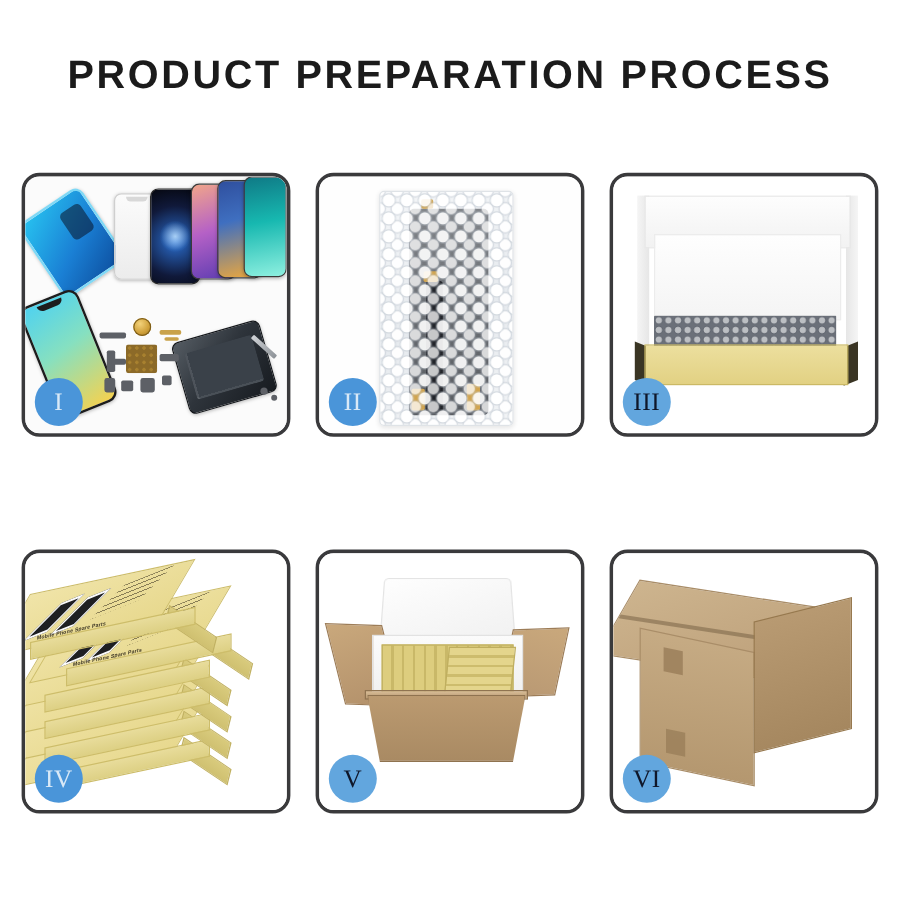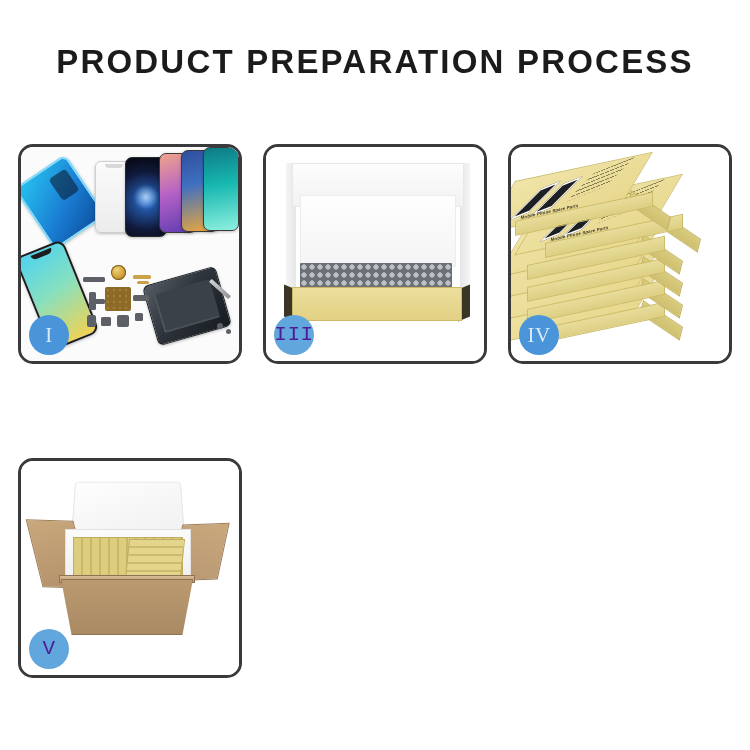--- a/index.html
+++ b/index.html
@@ -84,21 +84,21 @@
     border-radius: 50%;
     background: #4a95d9;
     color: #d9e9f7;
     font-family: "Liberation Serif", serif;
     font-size: 21px;
     line-height: 40px;
     text-align: center;
     letter-spacing: 0.5px;
     z-index: 40;
   }
-  .badge.light { background: #62a6de; color: #4c1d95; font-family: Liberation Mono, monospace; }
+  .badge.light { background: #62a6de; color: #0f172a; }
 
   
   .p1-bg { position: absolute; inset: 0; background: #fbfbfb; }
 
   .phone {
     position: absolute;
     border-radius: 8px;
     overflow: hidden;
     box-shadow: 0 1px 3px rgba(0,0,0,.25);
   }
@@ -439,20 +439,34 @@
         <div class="part" style="left:96px;top:168px;width:12px;height:12px;border-radius:2px;"></div>
         <div class="part" style="left:114px;top:166px;width:8px;height:8px;"></div>
         <div class="part tool" style="left:186px;top:140px;width:26px;height:4px;"></div>
         <div class="part" style="left:196px;top:176px;width:6px;height:6px;border-radius:50%;"></div>
         <div class="part" style="left:205px;top:182px;width:5px;height:5px;border-radius:50%;"></div>
 
         <div class="badge">I</div>
       </div>
     </div>
 
+    <div class="panel">
+      <div class="panel-stage p2-bg">
+        <div class="bubble-pack">
+          <div class="flex-strip"></div>
+          <div class="flex-cable"></div>
+          <div class="gold-tab" style="left:34px;top:6px;width:10px;height:8px;"></div>
+          <div class="gold-tab" style="left:36px;top:66px;width:12px;height:9px;"></div>
+          <div class="gold-tab" style="left:26px;top:164px;width:11px;height:18px;"></div>
+          <div class="gold-tab" style="left:72px;top:160px;width:11px;height:22px;"></div>
+          <div class="bubble-overlay"></div>
+        </div>
+        <div class="badge">II</div>
+      </div>
+    </div>
 
     <div class="panel">
       <div class="panel-stage p3-bg">
         <div class="p3-lidL"></div>
         <div class="p3-lidR"></div>
         <div class="p3-lidflap"></div>
         <div class="p3-foam"></div>
         <div class="p3-bubble"></div>
         <div class="p3-lside"></div>
         <div class="p3-rside"></div>
@@ -520,15 +534,25 @@
         <div class="p5-flapR"></div>
         <div class="p5-foamwall"></div>
         <div class="p5-contents"></div>
         <div class="p5-contents2"></div>
         <div class="p5-rim"></div>
         <div class="p5-body"></div>
         <div class="badge light">V</div>
       </div>
     </div>
 
+    <div class="panel">
+      <div class="panel-stage p6-bg">
+        <div class="p6-top"></div>
+        <div class="p6-front"></div>
+        <div class="p6-side"></div>
+        <div class="p6-tapeA"></div>
+        <div class="p6-tapeB"></div>
+        <div class="badge light">VI</div>
+      </div>
+    </div>
 
   </div>
 </div>
 
 </body></html>

